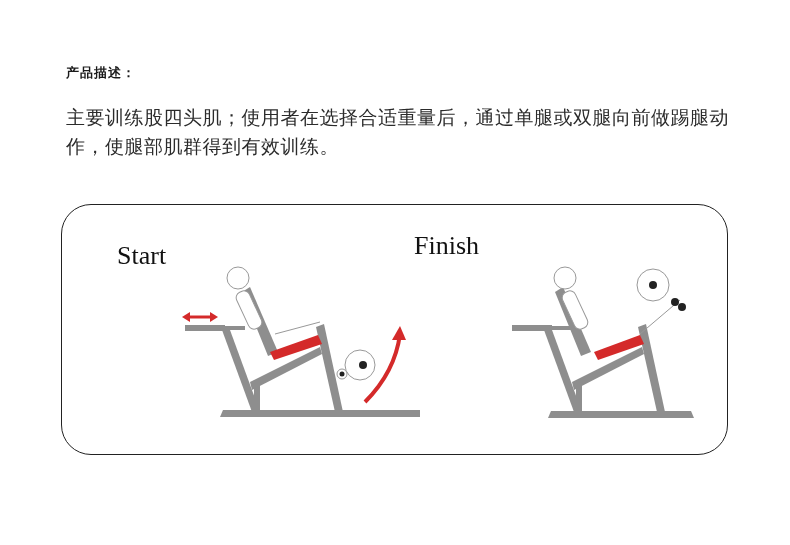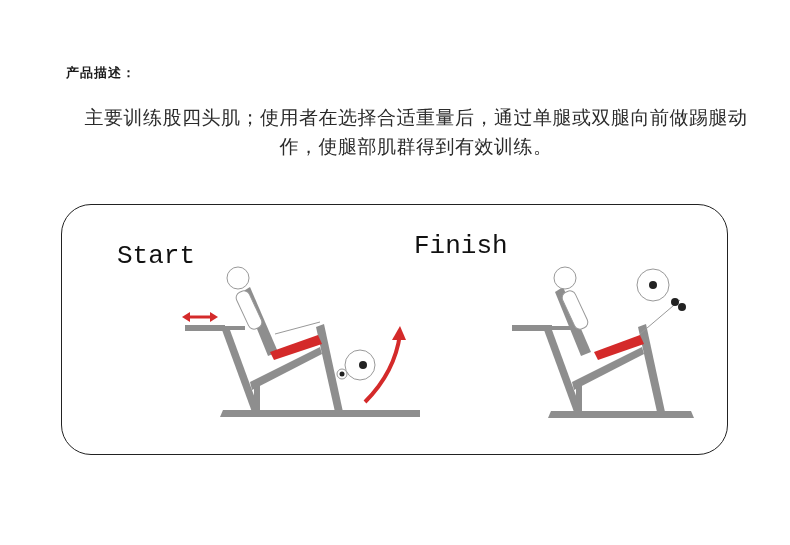--- a/index.html
+++ b/index.html
@@ -1,20 +1,20 @@
 <!DOCTYPE html>
 <html><head>
 <meta charset="utf-8">
 <style>
   html, body { margin:0; padding:0; background:#ffffff; }
   body { width:790px; height:545px; position:relative; overflow:hidden; font-family:"DejaVu Sans", sans-serif; color:#1a1a1a; }
   .title { position:absolute; left:66px; top:64px; font-size:13px; font-weight:bold; letter-spacing:1px; }
-  .desc { position:absolute; left:66px; top:103px; width:700px; font-size:19px; line-height:29px; color:#2b2b2b; letter-spacing:0.5px;text-align:center; }
+  .desc { position:absolute; left:66px; top:103px; width:700px; font-size:19px; line-height:29px; color:#2b2b2b; letter-spacing:0.5px; }
   .panel { position:absolute; left:61px; top:204px; width:667px; height:251px; border:1.5px solid #222; border-radius:30px; box-sizing:border-box; }
-  .lbl { position:absolute; font-family:Liberation Mono, monospace; font-size:26px; color:#111; }
+  .lbl { position:absolute; font-family:Liberation Serif, serif; font-size:26px; color:#111; }
   .lbl-start { left:117px; top:241px; }
   .lbl-finish { left:414px; top:231px; }
   svg.fig { position:absolute; }
 </style>
 </head>
 <body>
 
 <div class="title">产品描述：</div>
 <div class="desc">主要训练股四头肌；使用者在选择合适重量后，通过单腿或双腿向前做踢腿动作，使腿部肌群得到有效训练。</div>
 

